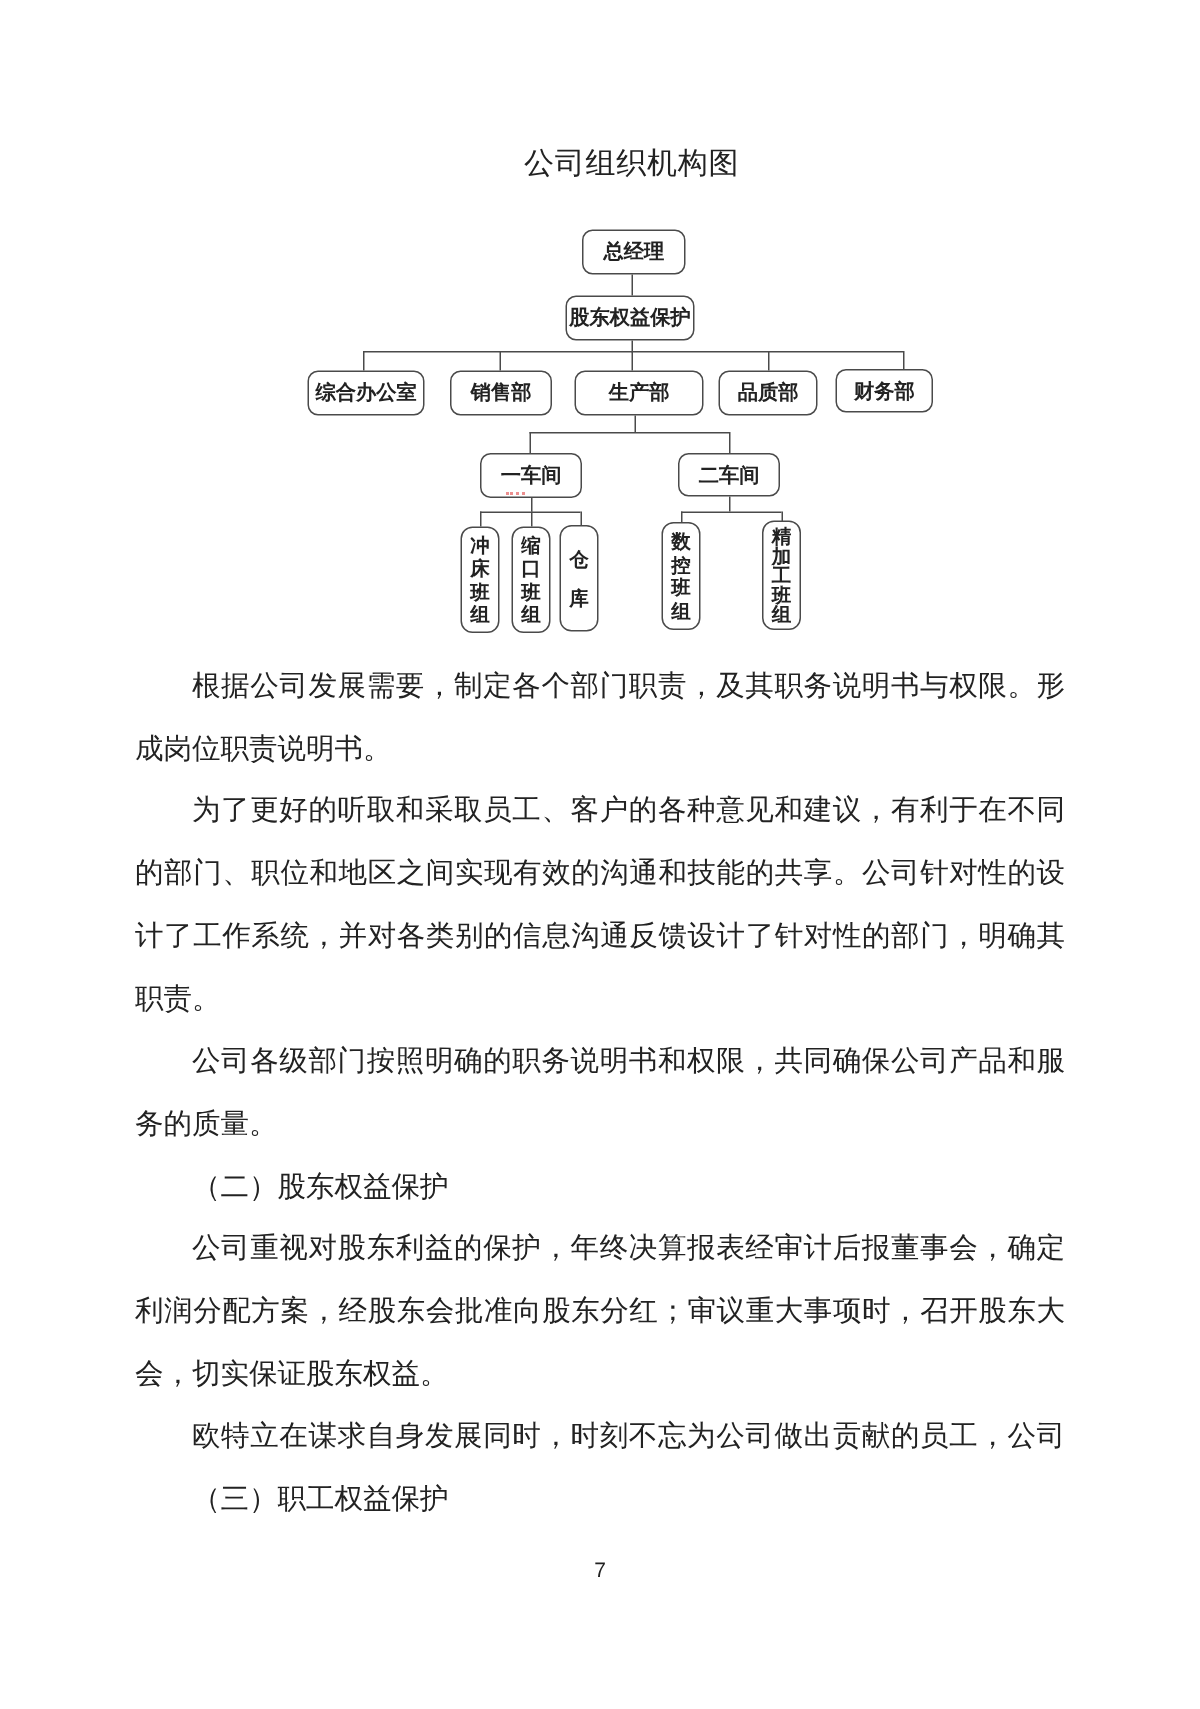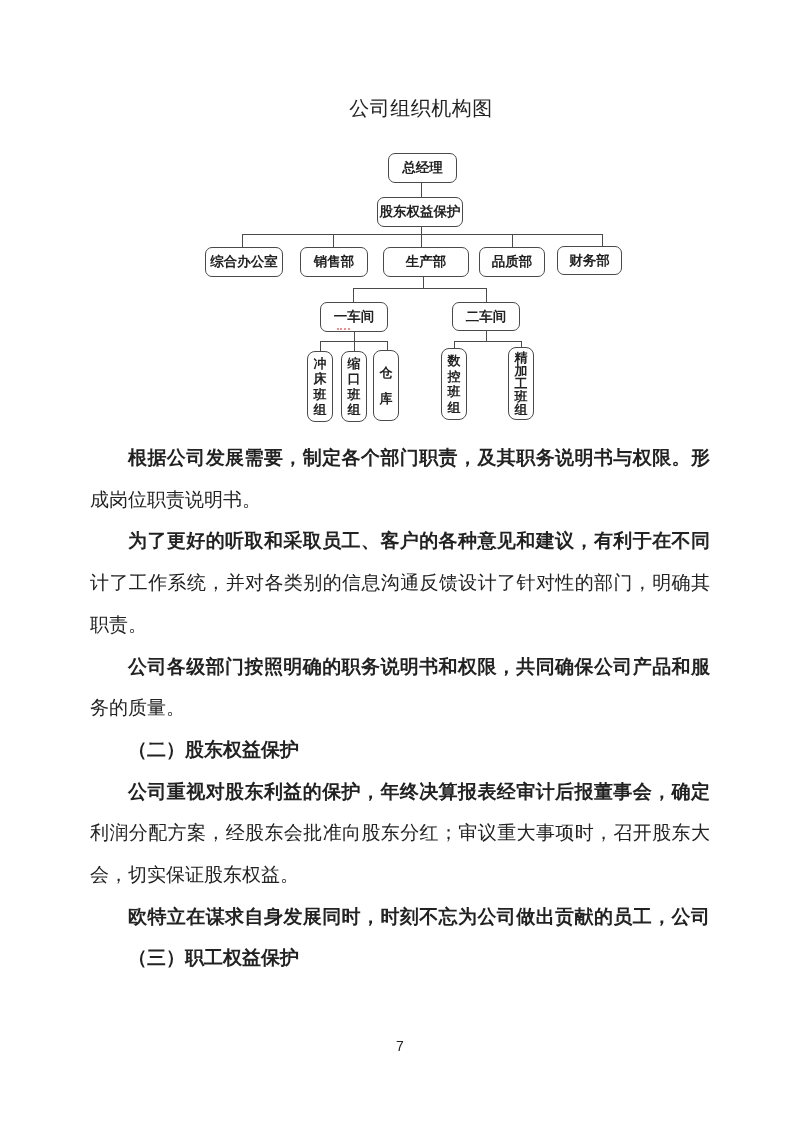--- a/index.html
+++ b/index.html
@@ -75,21 +75,21 @@
     position: absolute;
     left: 90px;
     top: 437px;
     width: 620px;
     font-size: 19px;
     line-height: 41.7px;
     color: var(--ink);
   }
   .tl { text-align: justify; }
   .tl.full { text-align-last: justify; }
-  .tl.ind { padding-left: 38px; font-weight: bold; }
+  .tl.ind { padding-left: 38px; }
   
   .page-number {
     position: absolute;
     top: 1038px;
     left: 400px;
     transform: translateX(-50%);
     font-size: 14px;
     color: var(--ink);
   }
 </style>
@@ -192,20 +192,21 @@
           <i>班</i>
           <i>组</i>
         </span>
     </div>
   </div>
 
   <div class="bodytext">
     <div class="tl ind full">根据公司发展需要，制定各个部门职责，及其职务说明书与权限。形</div>
     <div class="tl">成岗位职责说明书。</div>
     <div class="tl ind full">为了更好的听取和采取员工、客户的各种意见和建议，有利于在不同</div>
+    <div class="tl full">的部门、职位和地区之间实现有效的沟通和技能的共享。公司针对性的设</div>
     <div class="tl full">计了工作系统，并对各类别的信息沟通反馈设计了针对性的部门，明确其</div>
     <div class="tl">职责。</div>
     <div class="tl ind full">公司各级部门按照明确的职务说明书和权限，共同确保公司产品和服</div>
     <div class="tl">务的质量。</div>
     <div class="tl ind">（二）股东权益保护</div>
     <div class="tl ind full">公司重视对股东利益的保护，年终决算报表经审计后报董事会，确定</div>
     <div class="tl full">利润分配方案，经股东会批准向股东分红；审议重大事项时，召开股东大</div>
     <div class="tl">会，切实保证股东权益。</div>
     <div class="tl ind full">欧特立在谋求自身发展同时，时刻不忘为公司做出贡献的员工，公司</div>
     <div class="tl ind">（三）职工权益保护</div>

